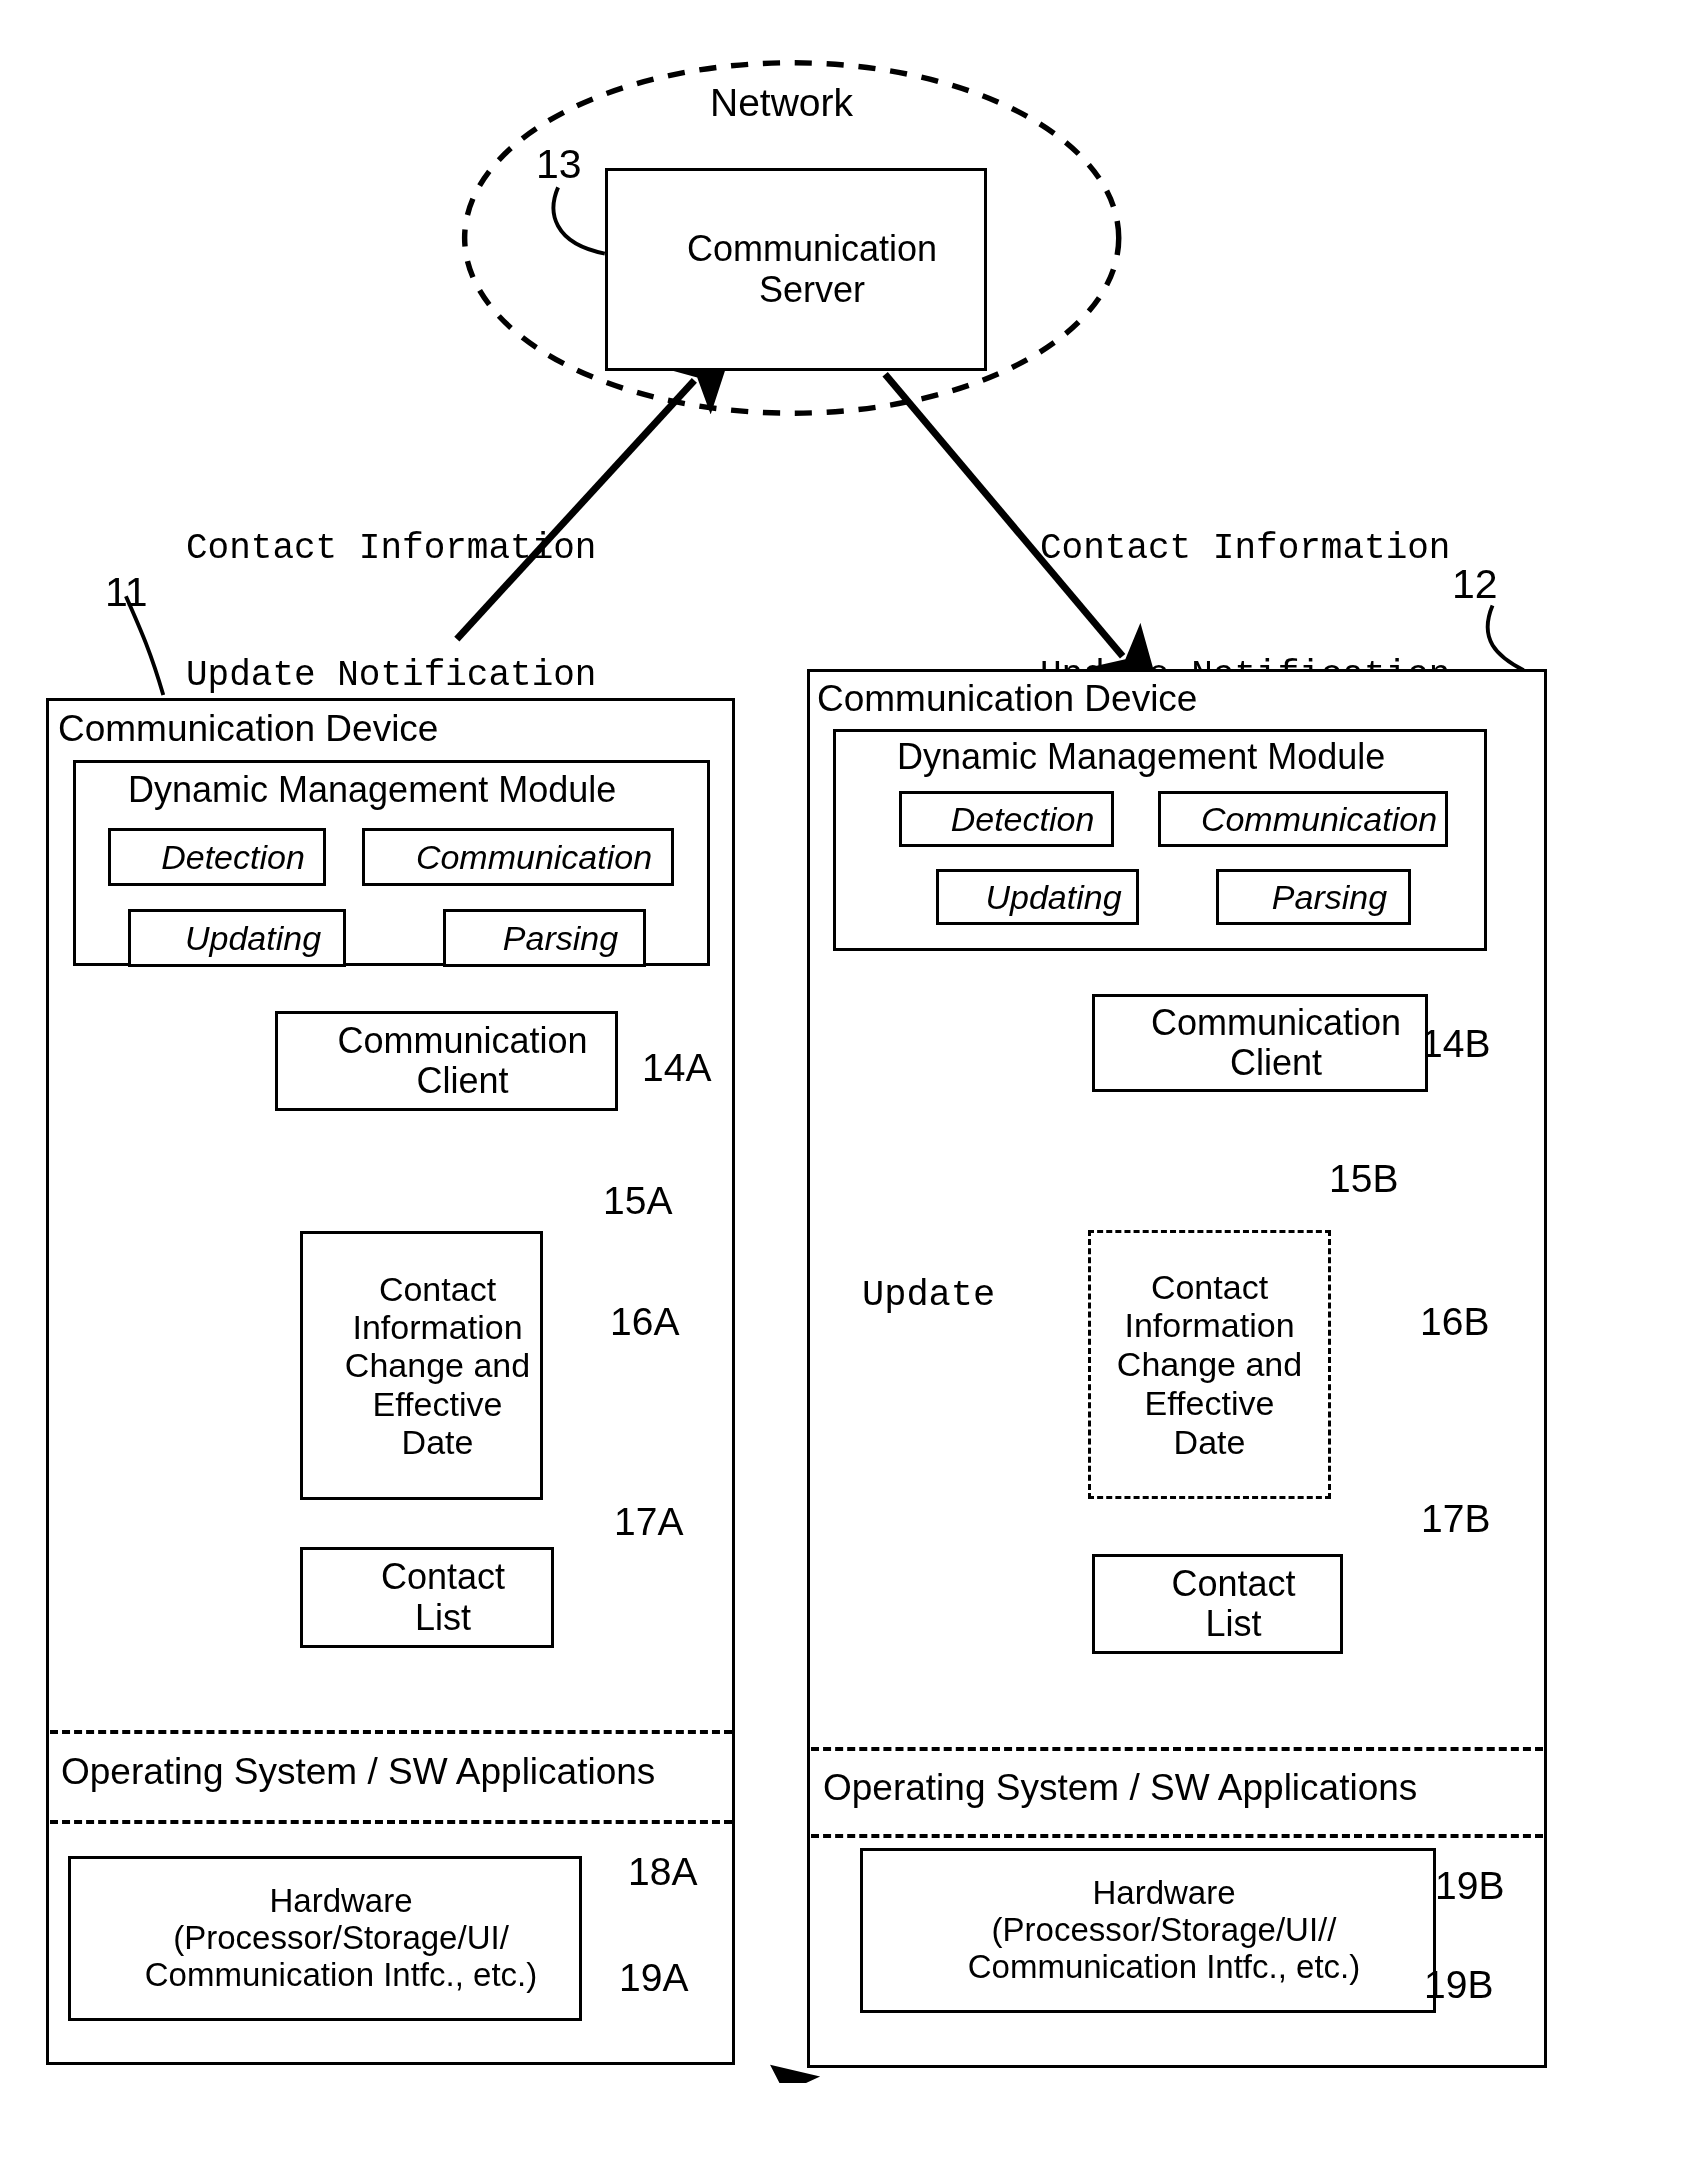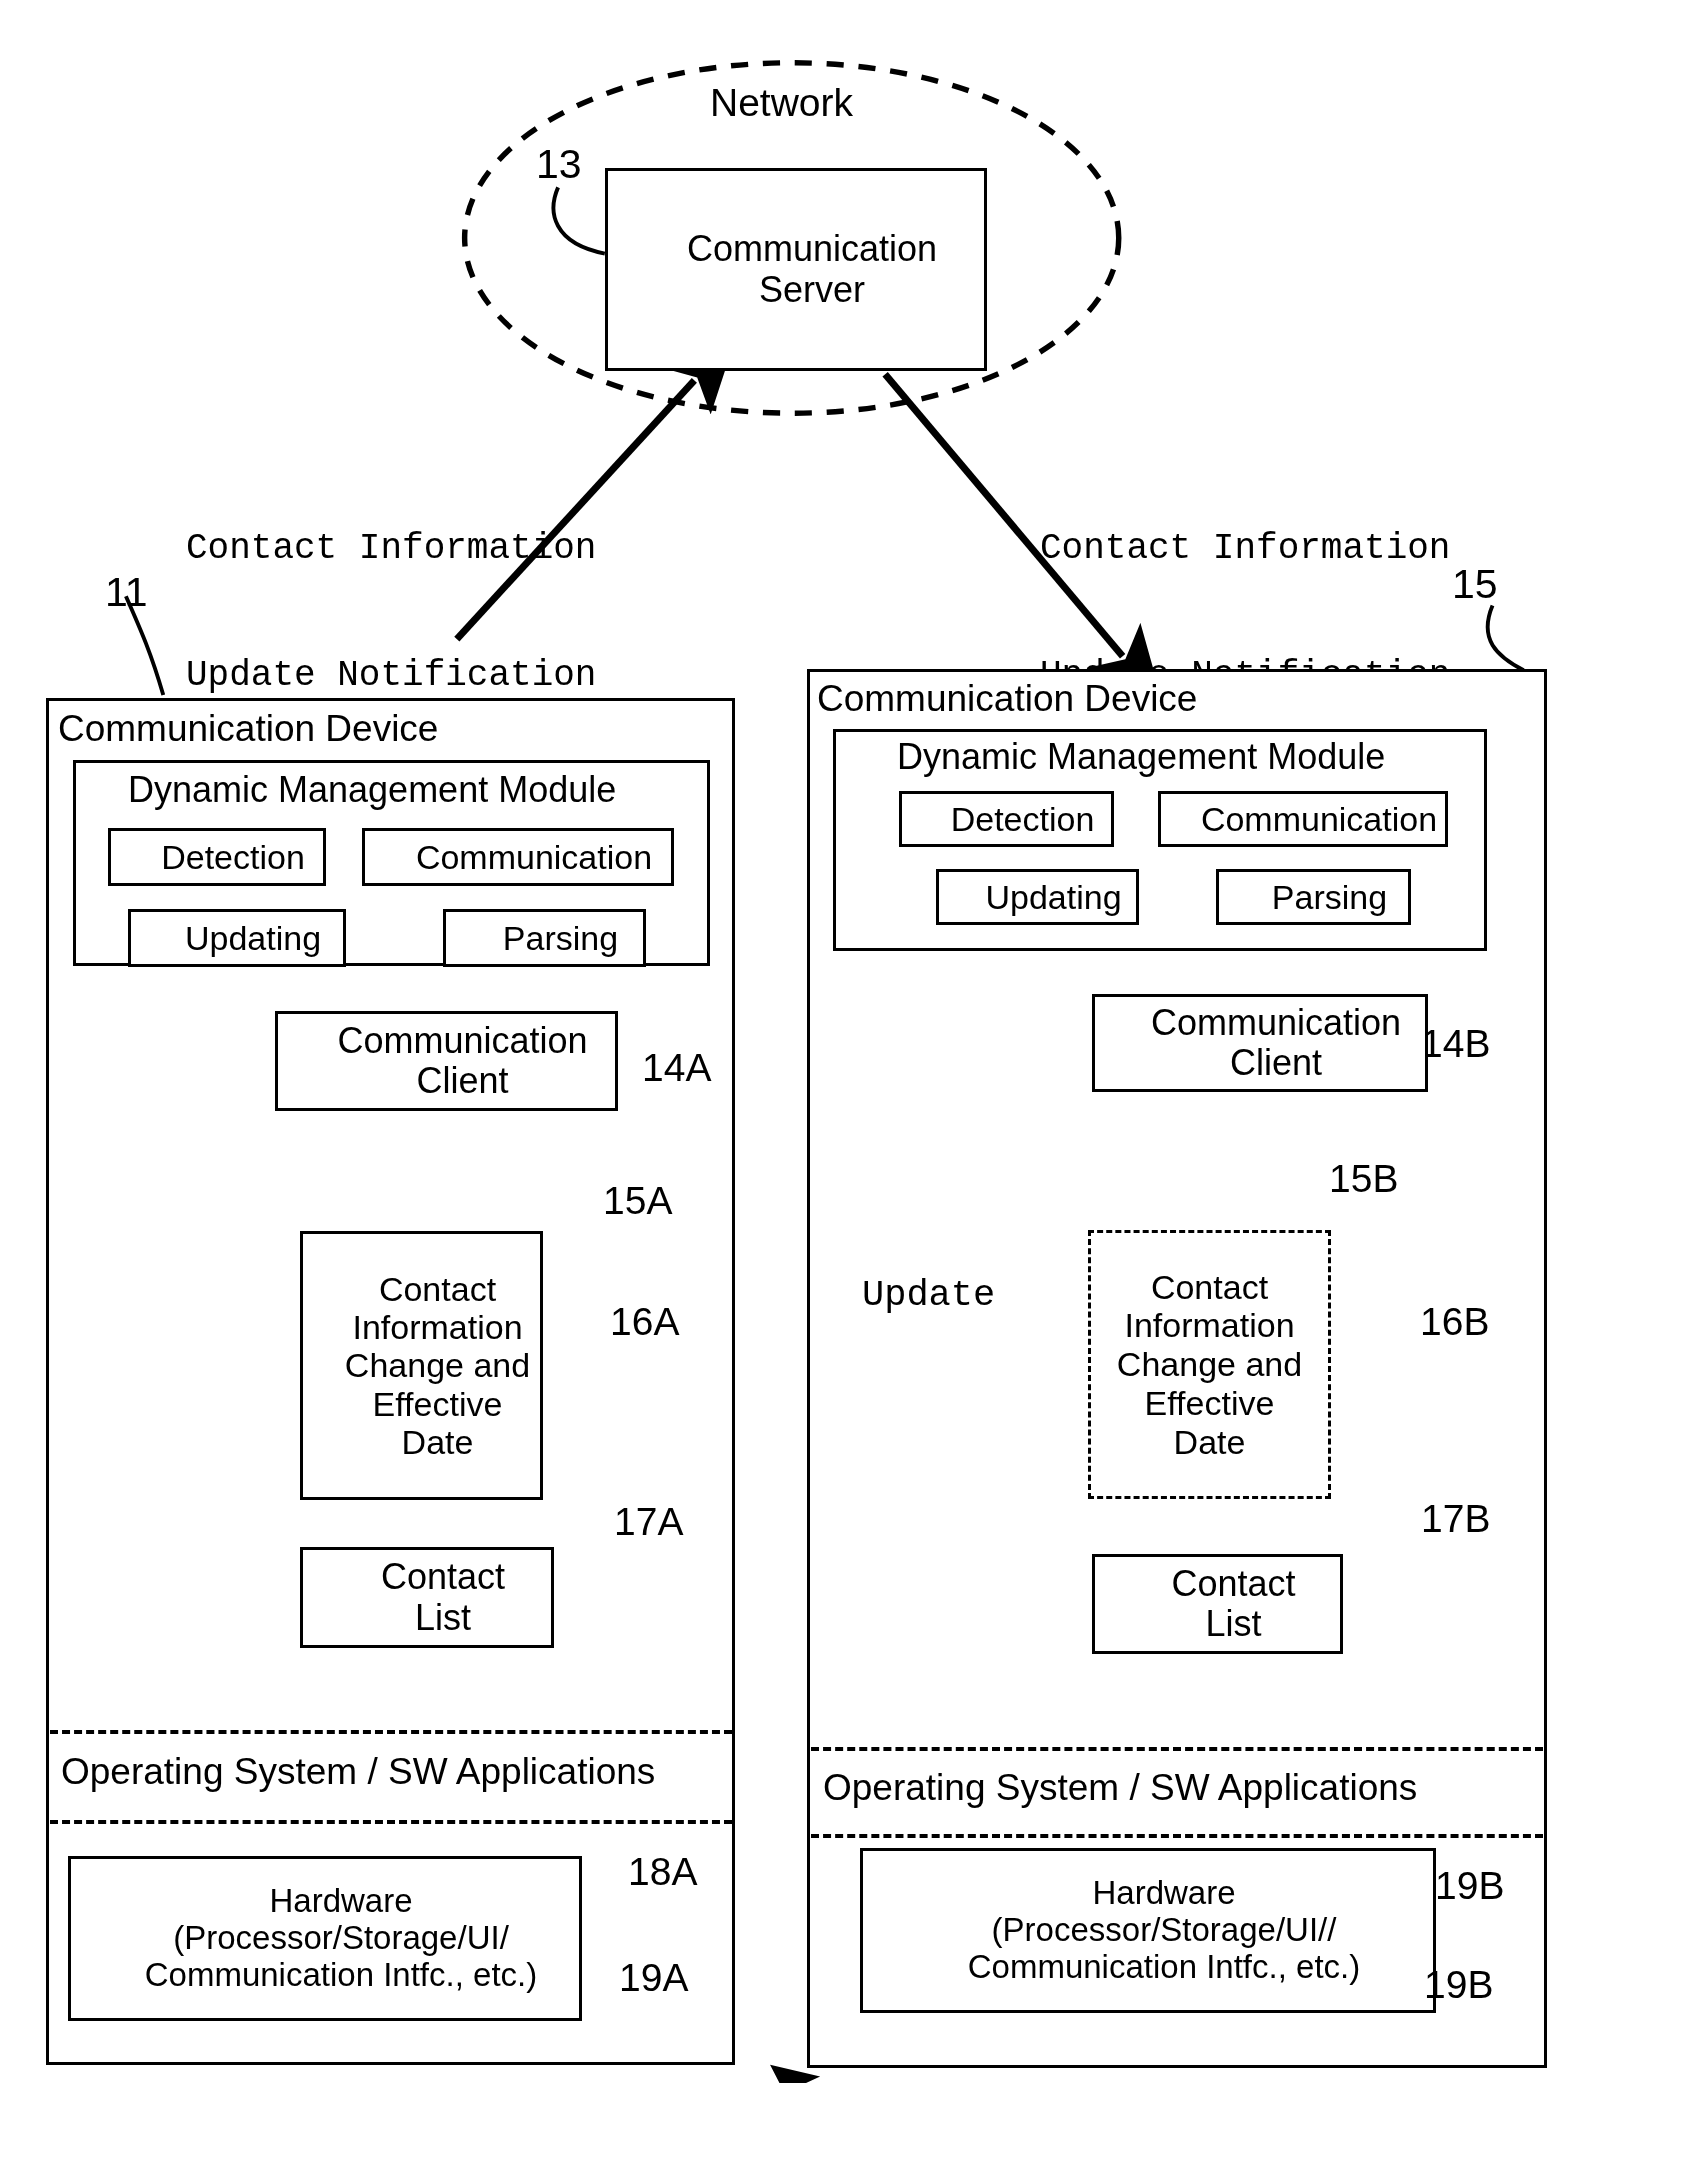--- a/index.html
+++ b/index.html
@@ -4,21 +4,21 @@
 <style>
   html,body{margin:0;padding:0;background:#ffffff;}
   body{width:1703px;height:2161px;position:relative;
        font-family:"Liberation Sans","DejaVu Sans",sans-serif;color:#000;}
   #stage{position:absolute;left:0;top:16px;width:1703px;height:2067px;overflow:hidden;margin-left:13px;}
   svg.layer{position:absolute;left:0;top:0;width:1703px;height:2161px;pointer-events:none;}
 
   .box{position:absolute;border:3.9px solid #000;background:#fff;
        display:flex;align-items:center;justify-content:center;text-align:center;
        line-height:1.12;box-sizing:border-box;padding-left:32px;}
-  .box.thin{border-width:3.1px;}
+  .box.thin{border-width:3.1px;font-style:italic;}
   .panel{position:absolute;border:3.9px solid #000;background:#fff;box-sizing:border-box;}
   .dashbox{position:absolute;border:3.9px dashed #000;background:#fff;
        display:flex;align-items:center;justify-content:center;text-align:center;
        line-height:1.14;box-sizing:border-box;}
   .lbl{position:absolute;white-space:pre;line-height:1.18;font-family:Liberation Mono, monospace;}
   .num{position:absolute;white-space:pre;}
   .hdr{position:absolute;white-space:pre;}
   .sect{position:absolute;white-space:pre;}
   .dashline{position:absolute;height:0;border-top:4.7px dashed #000;}
 </style>
@@ -95,21 +95,21 @@
   <div class="lbl" style="left:173px;top:427px;font-size:36px;text-align:left;">
     <div>Contact Information</div>
     <div>Update Notification</div>
   </div>
   <div class="lbl" style="left:1027px;top:427px;font-size:36px;text-align:left;">
     <div>Contact Information</div>
     <div>Update Notification</div>
   </div>
 
   <div class="num" style="left:92px;top:553px;font-size:41px;">11</div>
-  <div class="num" style="left:1439px;top:545px;font-size:41px;">15</div>
+  <div class="num" style="left:1439px;top:545px;font-size:41px;">12</div>
 
   <div class="panel" style="left:33px;top:682px;width:689px;height:1367px;"></div>
 
   <div class="hdr" style="left:45px;top:692px;font-size:37px;">Communication Device</div>
 
   <div class="panel" style="left:60px;top:744px;width:637px;height:206px;"></div>
   <div class="hdr" style="left:115px;top:753px;font-size:36px;">Dynamic Management Module</div>
 
   <div class="box thin" style="left:95px;top:812px;width:218px;height:58px;font-size:34px;">
     <span>Detection</span>

